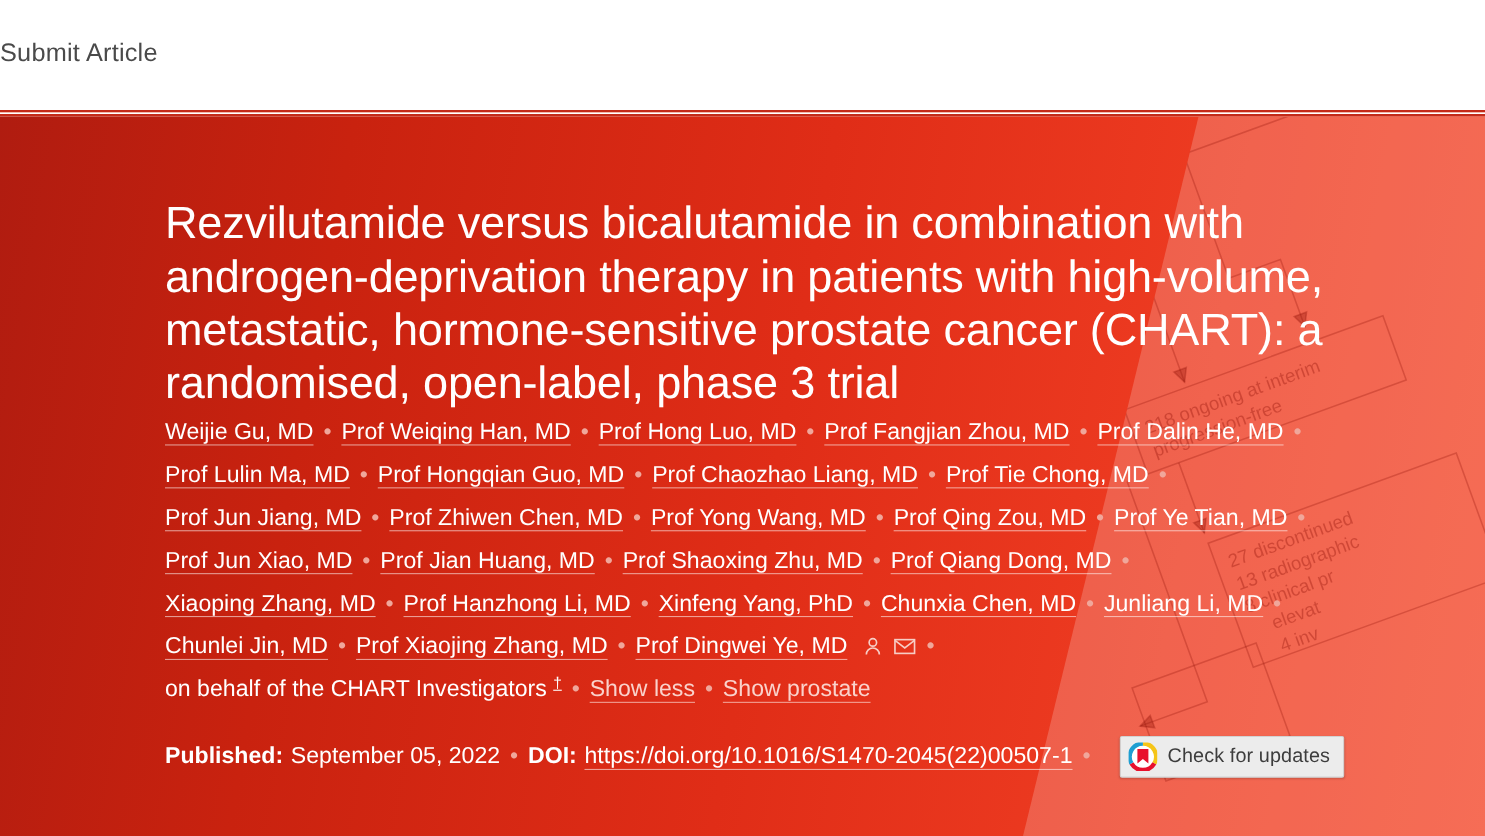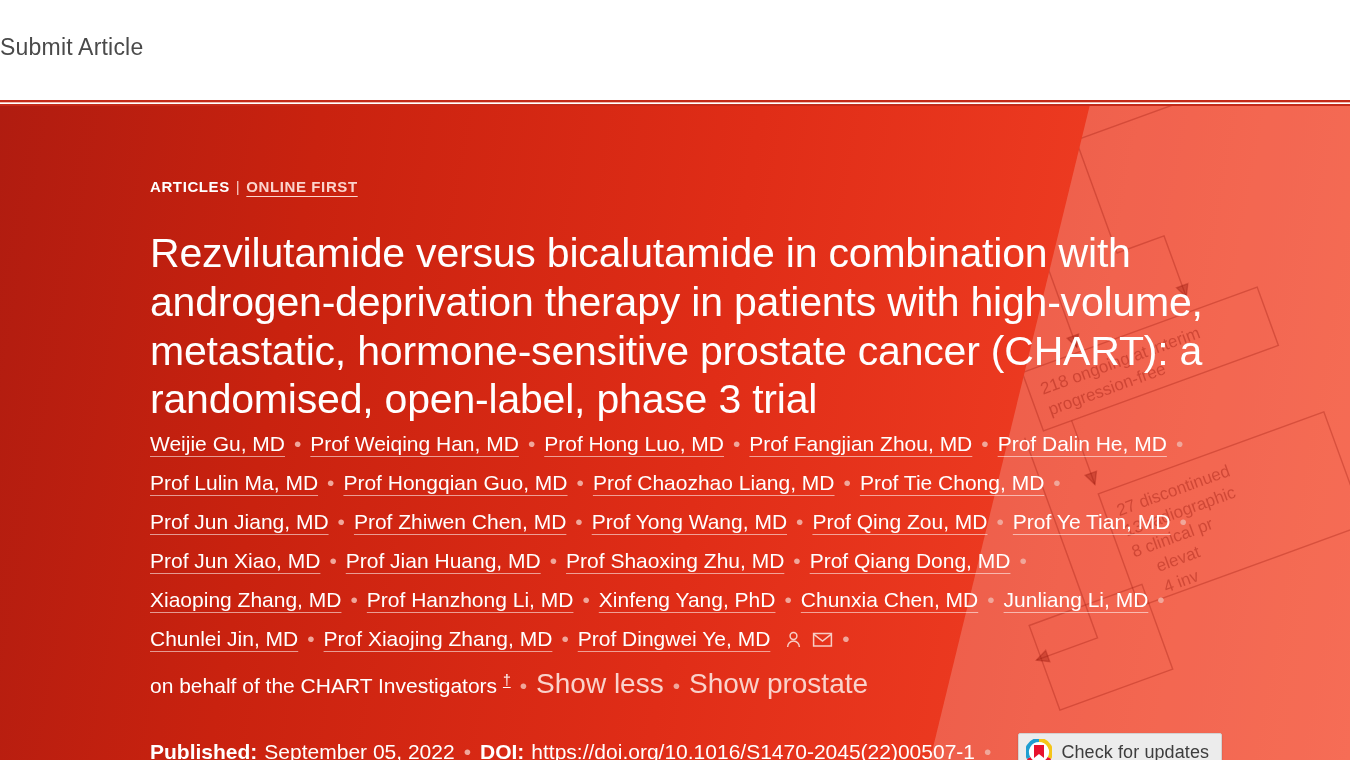--- a/index.html
+++ b/index.html
@@ -180,23 +180,24 @@
     font-size: 14px;
     vertical-align: super;
     text-decoration: underline;
     text-underline-offset: 2px;
     cursor: pointer;
     color: #ffffff;
   }
 
   .toggle-link {
     display: inline-block;
-    font-size: 28px;
+    font-size: 21px;
     line-height: 1.86;
     color: #fad2cb;
+    text-decoration: underline;
     text-decoration-color: rgba(250,210,203,0.7);
     text-underline-offset: 5px;
     text-decoration-thickness: 1px;
     cursor: pointer;
     white-space: nowrap;
   }
 
   .meta-row {
     margin-top: 22px;
     display: flex;
@@ -273,23 +274,20 @@
           <text x="180" y="464">elevat</text>
           <text x="180" y="486">4 inv</text>
           <text x="290" y="0">3</text>
         </g>
       </g>
     </svg>
   </div>
 
   <div class="banner-content">
 
-    <div class="kicker">
-      <span class="k-articles">ARTICLES</span><span class="k-sep">|</span><span class="k-online">ONLINE FIRST</span>
-    </div>
 
     <h1 class="article-title">Rezvilutamide versus bicalutamide in combination with androgen-deprivation therapy in patients with high-volume, metastatic, hormone-sensitive prostate cancer (CHART): a randomised, open-label, phase 3 trial</h1>
 
     <div class="authors"><span class="author">Weijie Gu, MD</span><span class="bullet">•</span><span class="author">Prof Weiqing Han, MD</span><span class="bullet">•</span><span class="author">Prof Hong Luo, MD</span><span class="bullet">•</span><span class="author">Prof Fangjian Zhou, MD</span><span class="bullet">•</span><span class="author">Prof Dalin He, MD</span><span class="bullet">•</span><span class="author">Prof Lulin Ma, MD</span><span class="bullet">•</span><span class="author">Prof Hongqian Guo, MD</span><span class="bullet">•</span><span class="author">Prof Chaozhao Liang, MD</span><span class="bullet">•</span><span class="author">Prof Tie Chong, MD</span><span class="bullet">•</span><span class="author">Prof Jun Jiang, MD</span><span class="bullet">•</span><span class="author">Prof Zhiwen Chen, MD</span><span class="bullet">•</span><span class="author">Prof Yong Wang, MD</span><span class="bullet">•</span><span class="author">Prof Qing Zou, MD</span><span class="bullet">•</span><span class="author">Prof Ye Tian, MD</span><span class="bullet">•</span><span class="author">Prof Jun Xiao, MD</span><span class="bullet">•</span><span class="author">Prof Jian Huang, MD</span><span class="bullet">•</span><span class="author">Prof Shaoxing Zhu, MD</span><span class="bullet">•</span><span class="author">Prof Qiang Dong, MD</span><span class="bullet">•</span><span class="author">Xiaoping Zhang, MD</span><span class="bullet">•</span><span class="author">Prof Hanzhong Li, MD</span><span class="bullet">•</span><span class="author">Xinfeng Yang, PhD</span><span class="bullet">•</span><span class="author">Chunxia Chen, MD</span><span class="bullet">•</span><span class="author">Junliang Li, MD</span><span class="bullet">•</span><span class="author">Chunlei Jin, MD</span><span class="bullet">•</span><span class="author">Prof Xiaojing Zhang, MD</span><span class="bullet">•</span><span class="author">Prof Dingwei Ye, MD</span><span class="inline-icon first"><svg width="19" height="19" viewBox="0 0 19 19">
             <circle cx="9.5" cy="6" r="3.4" fill="none" stroke="#f7cdc5" stroke-width="1.5"></circle>
             <path d="M3.6 17 a5.9 5.9 0 0 1 11.8 0" fill="none" stroke="#f7cdc5" stroke-width="1.5"></path>
           </svg></span><span class="inline-icon"><svg width="21" height="19" viewBox="0 0 21 19">
             <rect x="1.6" y="3.5" width="17.8" height="12.5" fill="none" stroke="#f7cdc5" stroke-width="1.5"></rect>
             <path d="M1.6 4.2 L10.5 11 L19.4 4.2" fill="none" stroke="#f7cdc5" stroke-width="1.5"></path>
           </svg></span><span class="bullet">•</span><span class="onbehalf">on behalf of the CHART Investigators <span class="dagger">†</span></span><span class="bullet">•</span><span class="toggle-link">Show less</span><span class="bullet">•</span><span class="toggle-link">Show prostate</span></div>

